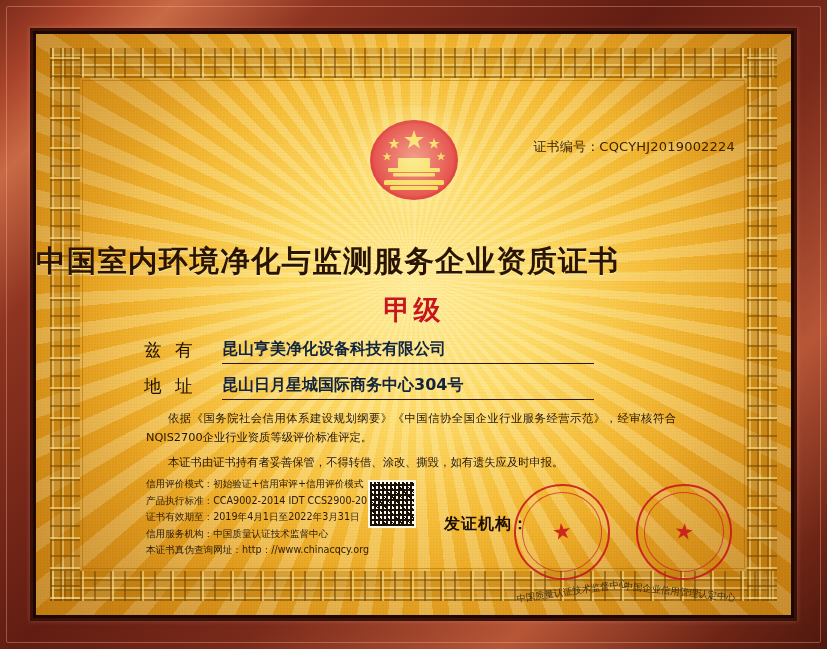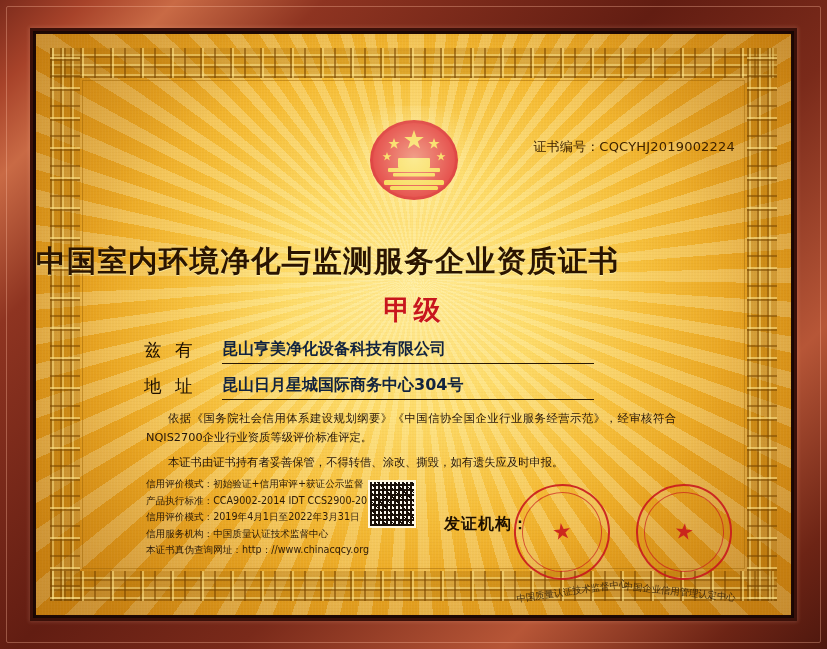--- a/index.html
+++ b/index.html
@@ -355,23 +355,23 @@
         <span class="field-label">地 址</span>
         <span class="field-value">昆山日月星城国际商务中心304号</span>
       </div>
 
       <div id="paragraph-block">
         <span class="indent" id="para-1">依据《国务院社会信用体系建设规划纲要》《中国信协全国企业行业服务经营示范》，经审核符合NQIS2700企业行业资质等级评价标准评定。</span>
         <span class="indent" id="para-2">本证书由证书持有者妥善保管，不得转借、涂改、撕毁，如有遗失应及时申报。</span>
       </div>
 
       <div id="meta-block">
-        <div>信用评价模式：初始验证+信用审评+获证公示监督</div>
+        <div>信用评价模式：初始验证+信用审评+信用评价模式</div>
         <div>产品执行标准：CCA9002-2014  IDT CCS2900-2015</div>
-        <div>信用评价模式：2019年4月1日至2022年3月31日</div>
+        <div>证书有效期至：2019年4月1日至2022年3月31日</div>
         <div>信用服务机构：中国质量认证技术监督中心</div>
         <div>本证书真伪查询网址：http：//www.chinacqcy.org</div>
       </div>
 
       <div id="qr-code">
         <div id="qr-inner"></div>
       </div>
 
       <div id="issuer-label">发证机构：</div>
 

